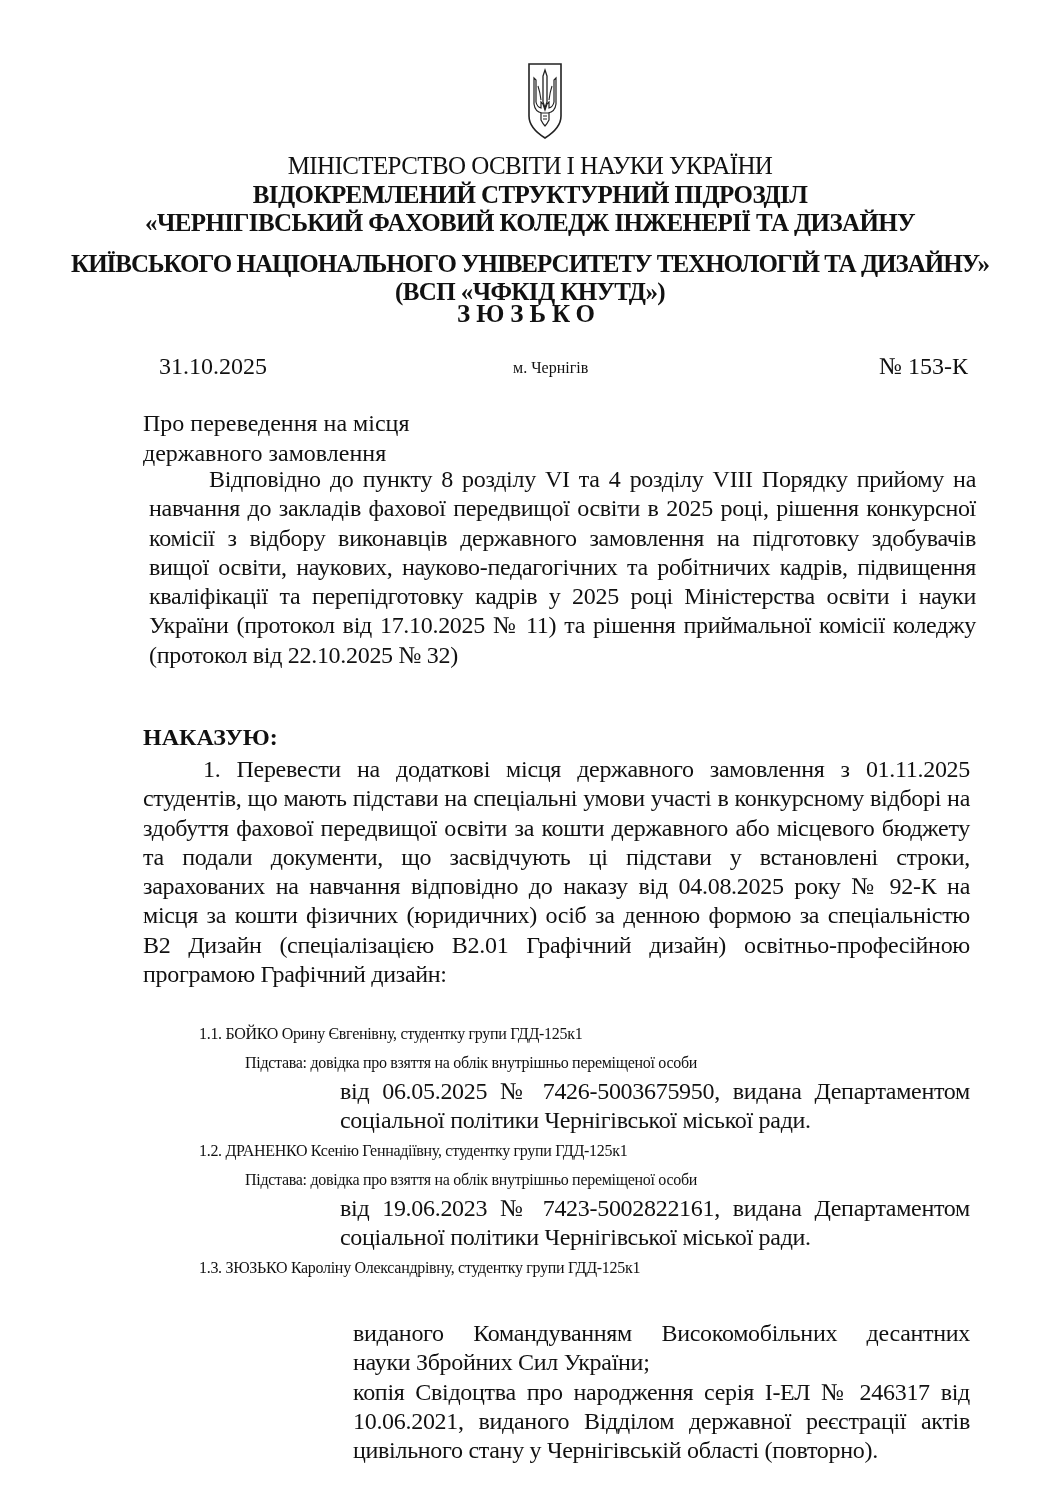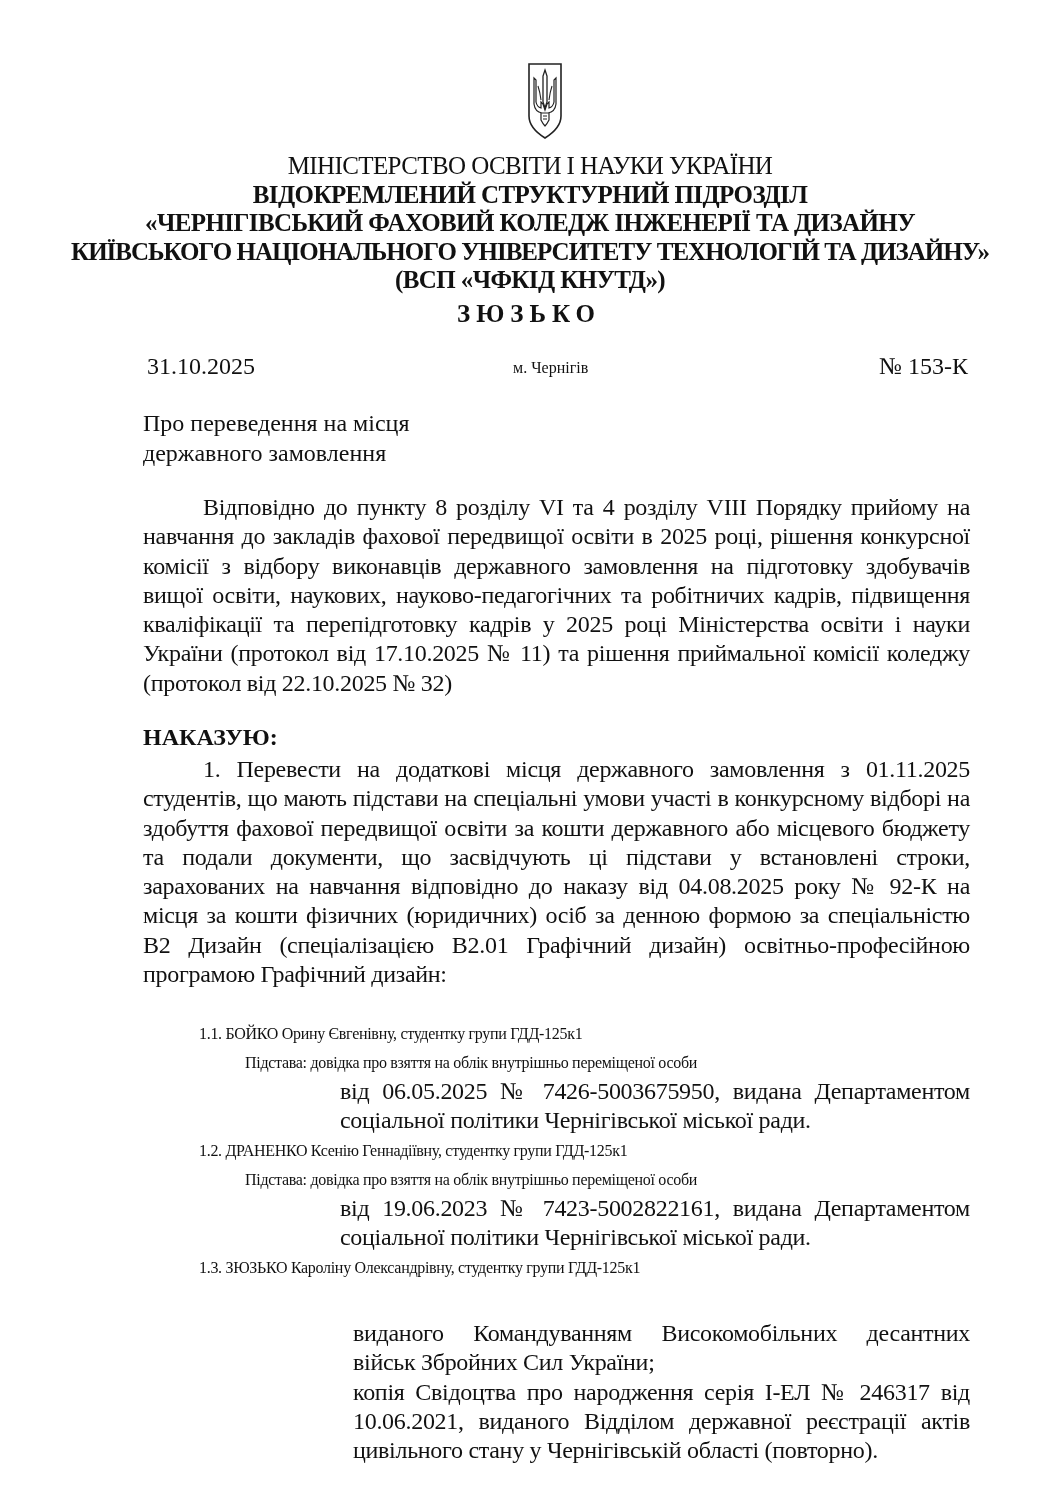--- a/index.html
+++ b/index.html
@@ -33,40 +33,40 @@
       left: 100px;
       width: 860px;
       top: 152px;
       text-align: center;
       font-size: 25px;
       line-height: 28.5px;
       letter-spacing: -0.6px;
     }
     .header .line { display: block; white-space: nowrap; }
     .header .bold { font-weight: bold; }
-    .header .wide { letter-spacing: -1px; margin-left: -40px; margin-right: -40px; }
+    .header .wide { letter-spacing: -1px; margin-left: -40px; margin-right: -40px; margin-top: 12px; }
 
     .order-title {
       position: absolute;
       left: 0; width: 1058px;
       top: 300px;
       text-align: center;
       font-weight: bold;
       font-size: 25px;
       letter-spacing: 6px;
     }
     .meta-row {
       position: absolute;
       left: 143px;
       width: 825px;
       top: 353px;
       height: 30px;
     }
     .meta-date {
-      position: absolute; left: 4px; top: 0;
+      position: absolute; left: 16px; top: 0;
       font-size: 24px;
     }
     .meta-city {
       position: absolute; left: 370px; top: 6px;
       font-size: 16px;
     }
     .meta-number {
       position: absolute; right: 0; top: 0;
       font-size: 24px;
     }
@@ -82,22 +82,23 @@
     .body-text {
       position: absolute;
       left: 143px;
       width: 827px;
       font-size: 24px;
       line-height: 29.3px;
       text-align: justify;
       letter-spacing: -0.3px;
     }
     .preamble {
-      top: 493px;
+      top: 465px;
       text-indent: 60px;
+      margin-left: 6px;
     }
     .orders-label {
       position: absolute;
       left: 143px;
       top: 724px;
       font-size: 24px;
       font-weight: bold;
     }
     .item1 {
       top: 755px;
@@ -185,19 +186,19 @@
     <span>довідка про взяття на облік внутрішньо переміщеної особи</span>
   </div>
   <div class="basis-cont" style="top:1194px;">
     <span class="just-line">від 19.06.2023 № 7423-5002822161, видана Департаментом</span>
     <span class="last-line">соціальної політики Чернігівської міської ради.</span>
   </div>
 
   <div class="sub sub-head" style="top:1253px;">1.3. ЗЮЗЬКО Кароліну Олександрівну, студентку групи ГДД-125к1</div>
   <div class="basis-cont wide" style="top:1311px;margin-top:8px;">
     <span class="just-line">виданого Командуванням Високомобільних десантних</span>
-    <span class="last-line">військ Збройних Сил України;</span>
+    <span class="last-line">науки Збройних Сил України;</span>
     <span class="just-line">копія Свідоцтва про народження серія І-ЕЛ № 246317 від</span>
     <span class="just-line">10.06.2021, виданого Відділом державної реєстрації актів</span>
     <span class="last-line">цивільного стану у Чернігівській області (повторно).</span>
   </div>
 
 </div>
 
 </body></html>

